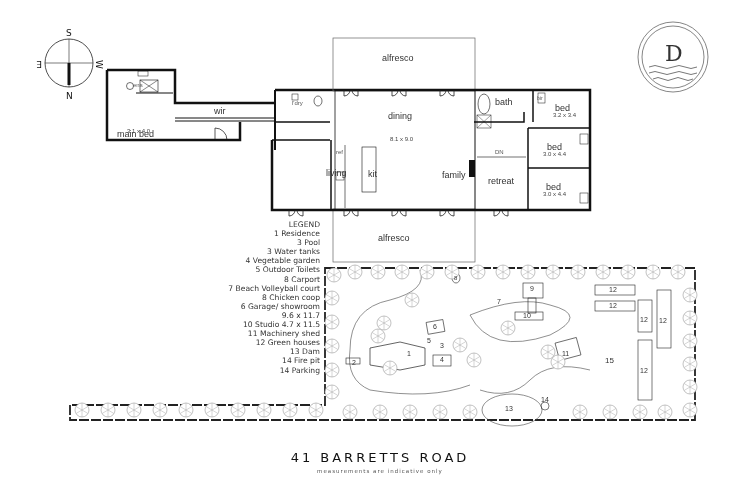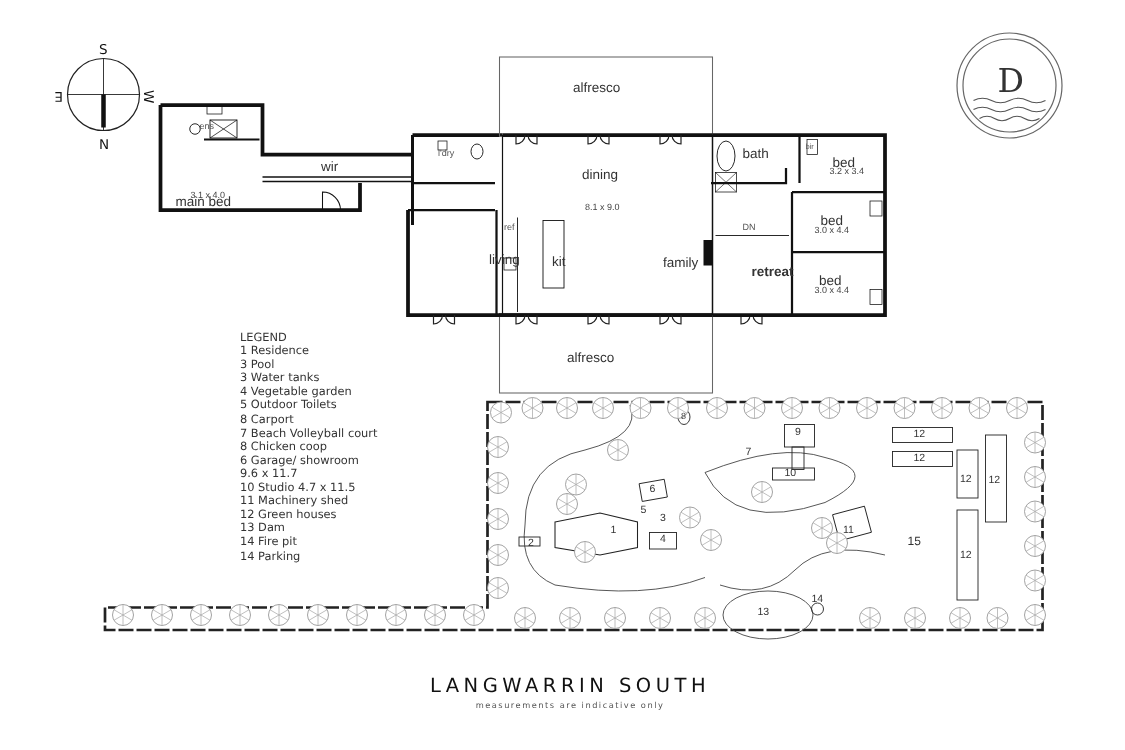--- a/index.html
+++ b/index.html
@@ -2,21 +2,21 @@
 <html><head>
 <meta charset="utf-8">
 <style>
   html, body { margin:0; padding:0; background:#fff; }
   body { width:750px; height:500px; position:relative; overflow:hidden; font-family:"DejaVu Sans", sans-serif; color:#222; }
   #plan { position:absolute; left:0; top:0; width:750px; height:500px; }
   .lbl { position:absolute; font-family:"Liberation Sans", sans-serif; color:#333; white-space:nowrap; }
   .room { font-size:9px; }
   .dim { font-size:6px; color:#444; }
   .tiny { font-size:6px; color:#555; }
-  #legend { position:absolute; left:160px; top:220px; width:160px; text-align:left; font-family:"DejaVu Sans", sans-serif; font-size:7.6px; line-height:9.1px; color:#333; }
+  #legend { position:absolute; left:160px; top:220px; width:160px; text-align:right; font-family:"DejaVu Sans", sans-serif; font-size:7.6px; line-height:9.1px; color:#333; }
   #legend div { white-space:nowrap; }
   #title { position:absolute; left:230px; top:450px; width:300px; text-align:center; font-family:"DejaVu Sans", sans-serif; color:#111; }
   #title .l1, #title .l2 { font-size:13px; letter-spacing:3px; line-height:16px; }
   #title .l3 { font-size:5.5px; letter-spacing:1px; color:#555; margin-top:2px; }
   .site-num { font-size:7px; color:#333; }
   .compass-letter { font-family:"DejaVu Sans", sans-serif; font-size:9px; fill:#111; }
 </style>
 </head>
 <body>
 
@@ -201,21 +201,21 @@
 <div class="lbl room" style="left:348px;top:169px;padding-left:20px;">kit</div>
 <div class="lbl tiny" style="left:336px;top:149px;">ref</div>
 <div class="lbl room" style="left:406px;top:170px;padding-left:36px;">family</div>
 <div class="lbl room" style="left:495px;top:97px;">bath</div>
 <div class="lbl room" style="left:555px;top:103px;">bed</div>
 <div class="lbl dim" style="left:553px;top:112px;">3.2 x 3.4</div>
 <div class="lbl room" style="left:547px;top:142px;">bed</div>
 <div class="lbl dim" style="left:543px;top:151px;">3.0 x 4.4</div>
 <div class="lbl room" style="left:546px;top:182px;">bed</div>
 <div class="lbl dim" style="left:543px;top:191px;">3.0 x 4.4</div>
-<div class="lbl room" style="left:501px;top:176px;font-weight:bold;">retreat</div>
+<div class="lbl room" style="left:488px;top:176px;">retreat</div>
 <div class="lbl room" style="left:378px;top:233px;">alfresco</div>
 <div class="lbl tiny" style="left:495px;top:149px;">DN</div>
 <div class="lbl tiny" style="left:537px;top:95px;font-size:5px;">bir</div>
 
 <div id="legend">
   <div>LEGEND</div>
   <div>1  Residence</div>
   <div>3  Pool</div>
   <div>3  Water tanks</div>
   <div>4  Vegetable garden</div>
@@ -247,15 +247,15 @@
 <div class="lbl site-num" style="left:609px;top:286px;">12</div>
 <div class="lbl site-num" style="left:609px;top:302px;">12</div>
 <div class="lbl site-num" style="left:640px;top:316px;">12</div>
 <div class="lbl site-num" style="left:659px;top:317px;">12</div>
 <div class="lbl site-num" style="left:640px;top:367px;">12</div>
 <div class="lbl site-num" style="left:505px;top:405px;">13</div>
 <div class="lbl site-num" style="left:541px;top:396px;">14</div>
 <div class="lbl site-num" style="left:605px;top:356px;font-size:8px;">15</div>
 
 <div id="title">
-  <div class="l2">LANGWARRIN SOUTH</div>
+  <div class="l1">41 BARRETTS ROAD</div>
   <div class="l3">measurements are indicative only</div>
 </div>
 
 </body></html>

